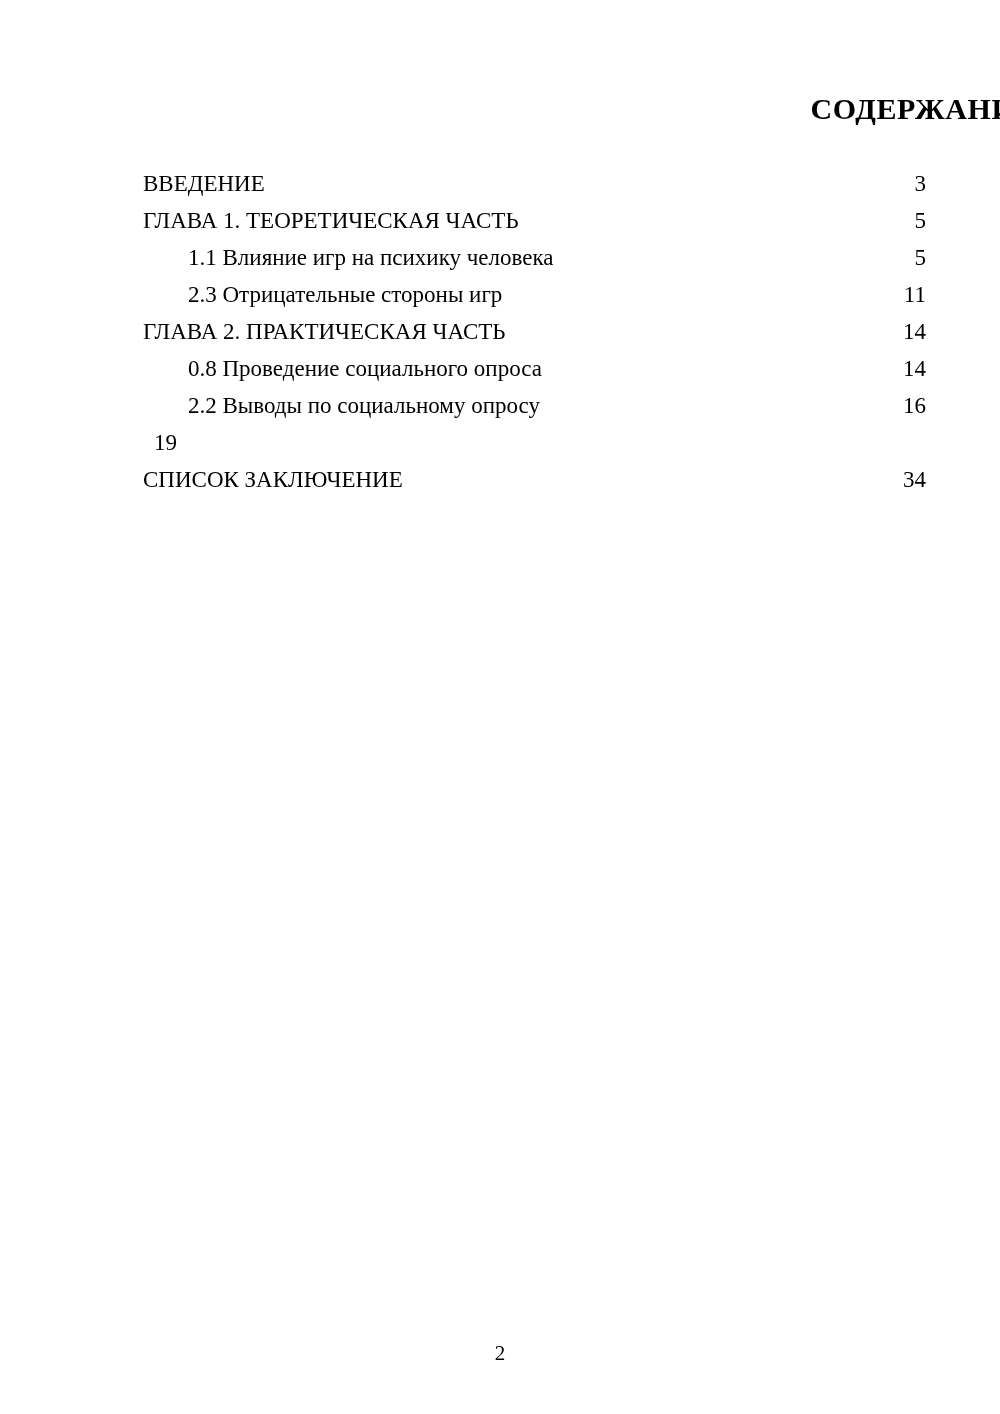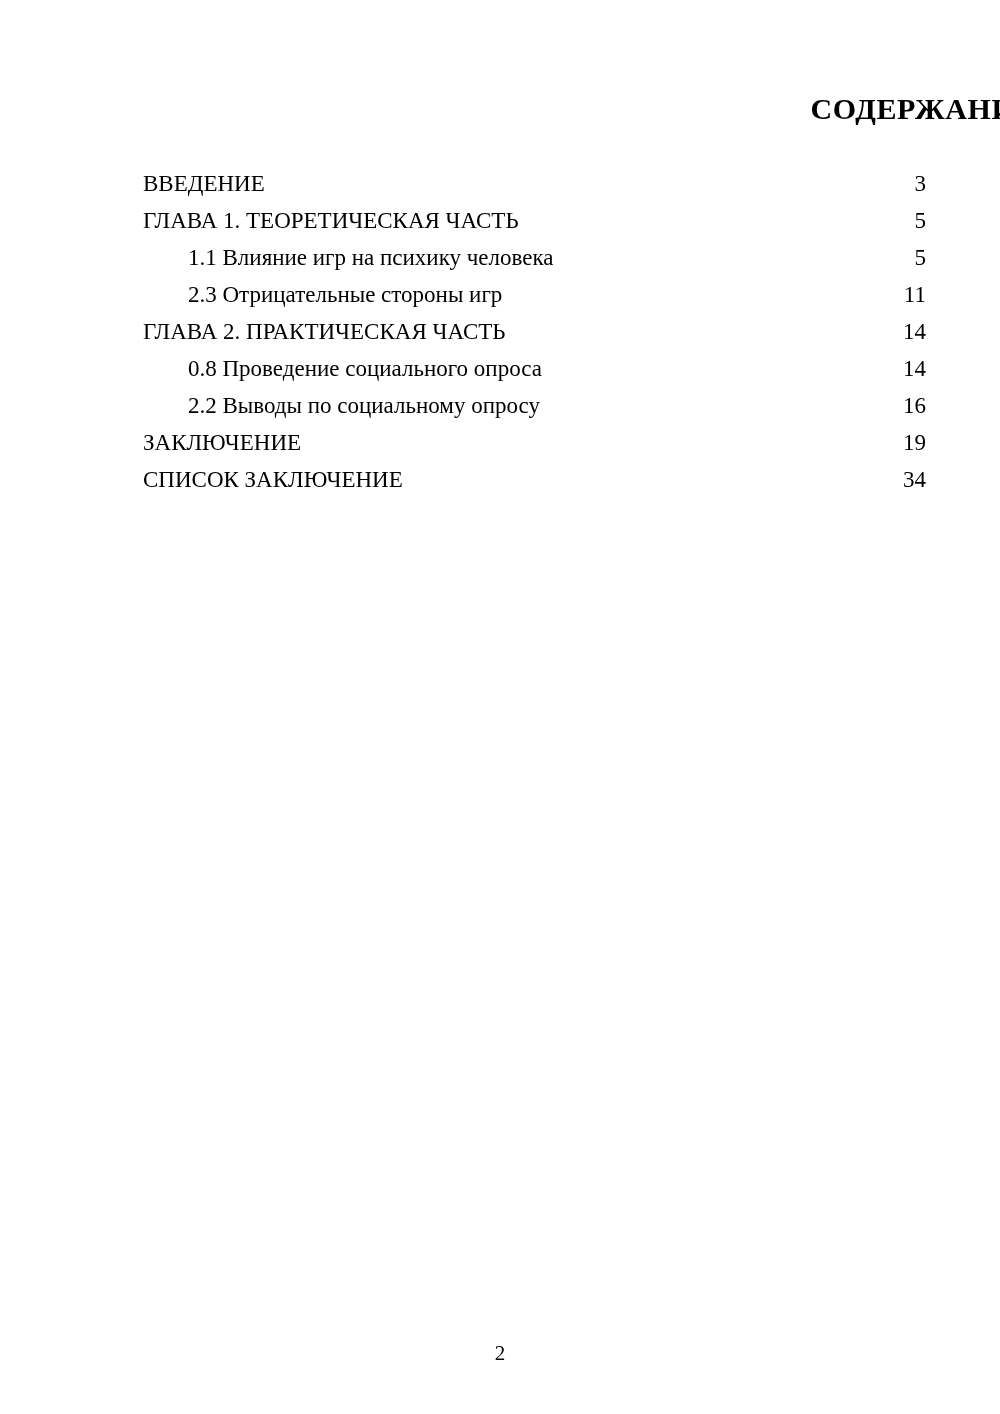--- a/index.html
+++ b/index.html
@@ -94,21 +94,20 @@
       </div>
       <div class="toc-row level-2">
         <span class="label">0.8 Проведение социального опроса</span>
         <span class="page-num">14</span>
       </div>
       <div class="toc-row level-2">
         <span class="label">2.2 Выводы по социальному опросу</span>
         <span class="page-num">16</span>
       </div>
       <div class="toc-row level-1">
-        <span class="label">ЗАКЛЮЧЕНИЕ</span>
         <span class="page-num">19</span>
       </div>
       <div class="toc-row level-1">
         <span class="label">СПИСОК ЗАКЛЮЧЕНИЕ</span>
         <span class="page-num">34</span>
       </div>
     </div>
 
   <div class="footer-page">2</div>
 

